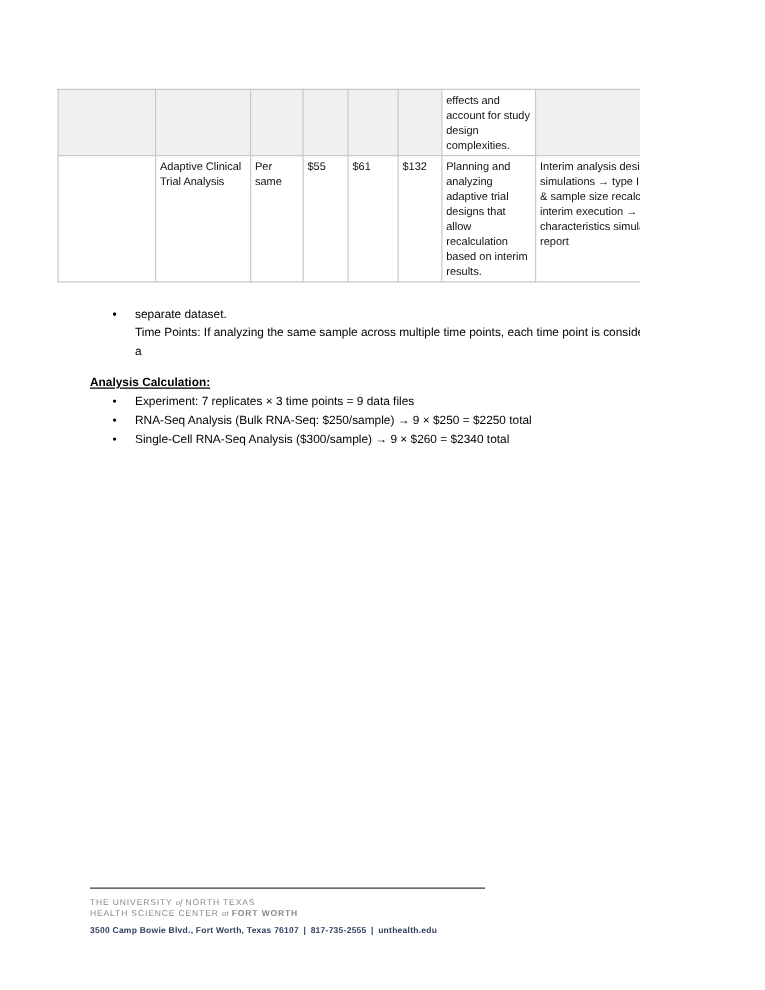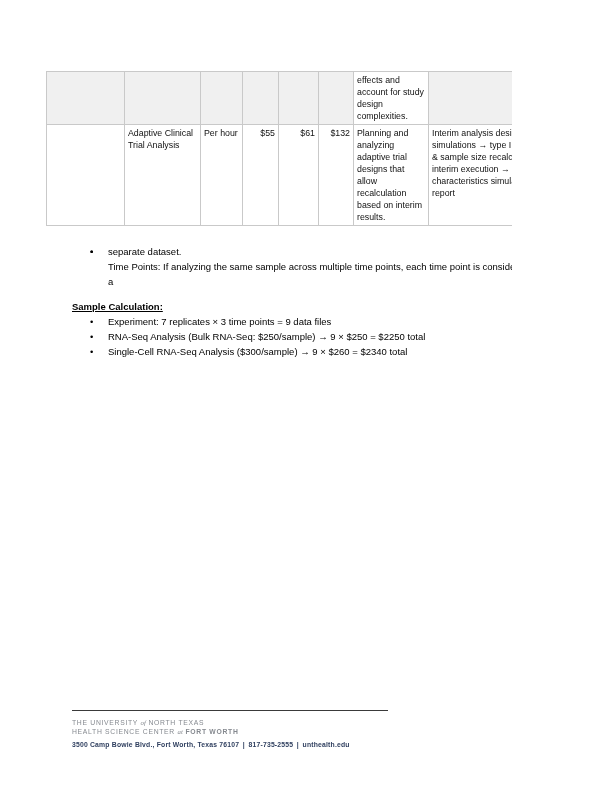--- a/index.html
+++ b/index.html
@@ -28,21 +28,21 @@
   .pricing-table td {
     border: 1px solid #c9c9c9;
     vertical-align: top;
     padding: 2px 3px;
     overflow: hidden;
     word-wrap: break-word;
   }
   .pricing-table tr.carryover-row { height: 47px; }
   .pricing-table tr.main-row { height: 97px; }
   .pricing-table td.shaded { background: #f0f0f0; }
-  .pricing-table td.num { text-align: right; }
+  .pricing-table td.num { }
 
   
   .content {
     position: absolute;
     left: 72px;
     top: 244px;
     width: 470px;
     font-size: 9.5px;
     line-height: 15px;
     color: #000;
@@ -121,21 +121,21 @@
       <td class="shaded"></td>
       <td class="shaded num"></td>
       <td class="shaded num"></td>
       <td class="shaded num"></td>
       <td>effects and account for study design complexities.</td>
       <td class="shaded"></td>
     </tr>
     <tr class="main-row">
       <td></td>
       <td>Adaptive Clinical Trial Analysis</td>
-      <td>Per hour</td>
+      <td>Per same</td>
       <td class="num">$55</td>
       <td class="num">$61</td>
       <td class="num">$132</td>
       <td>Planning and analyzing adaptive trial designs that allow recalculation based on interim results.</td>
       <td>Interim analysis design &amp; simulations → type I error control &amp; sample size recalculation → interim execution → operating characteristics simulation → report</td>
     </tr>
   </tbody>
     </table>
 
   <div class="content">
@@ -149,21 +149,21 @@
       </li>
       <li>
         <span class="bullet">•</span>
         <div>
           <div>separate dataset.</div>
           <div>Time Points: If analyzing the same sample across multiple time points, each time point is considered as a</div>
         </div>
       </li>
     </ul>
 
-    <div class="doc-heading second">Sample Calculation:</div>
+    <div class="doc-heading second">Analysis Calculation:</div>
 
     <ul class="doc-list">
       <li>
         <span class="bullet">•</span>
         <div>
           <div>Experiment: 7 replicates × 3 time points = 9 data files</div>
         </div>
       </li>
       <li>
         <span class="bullet">•</span>

